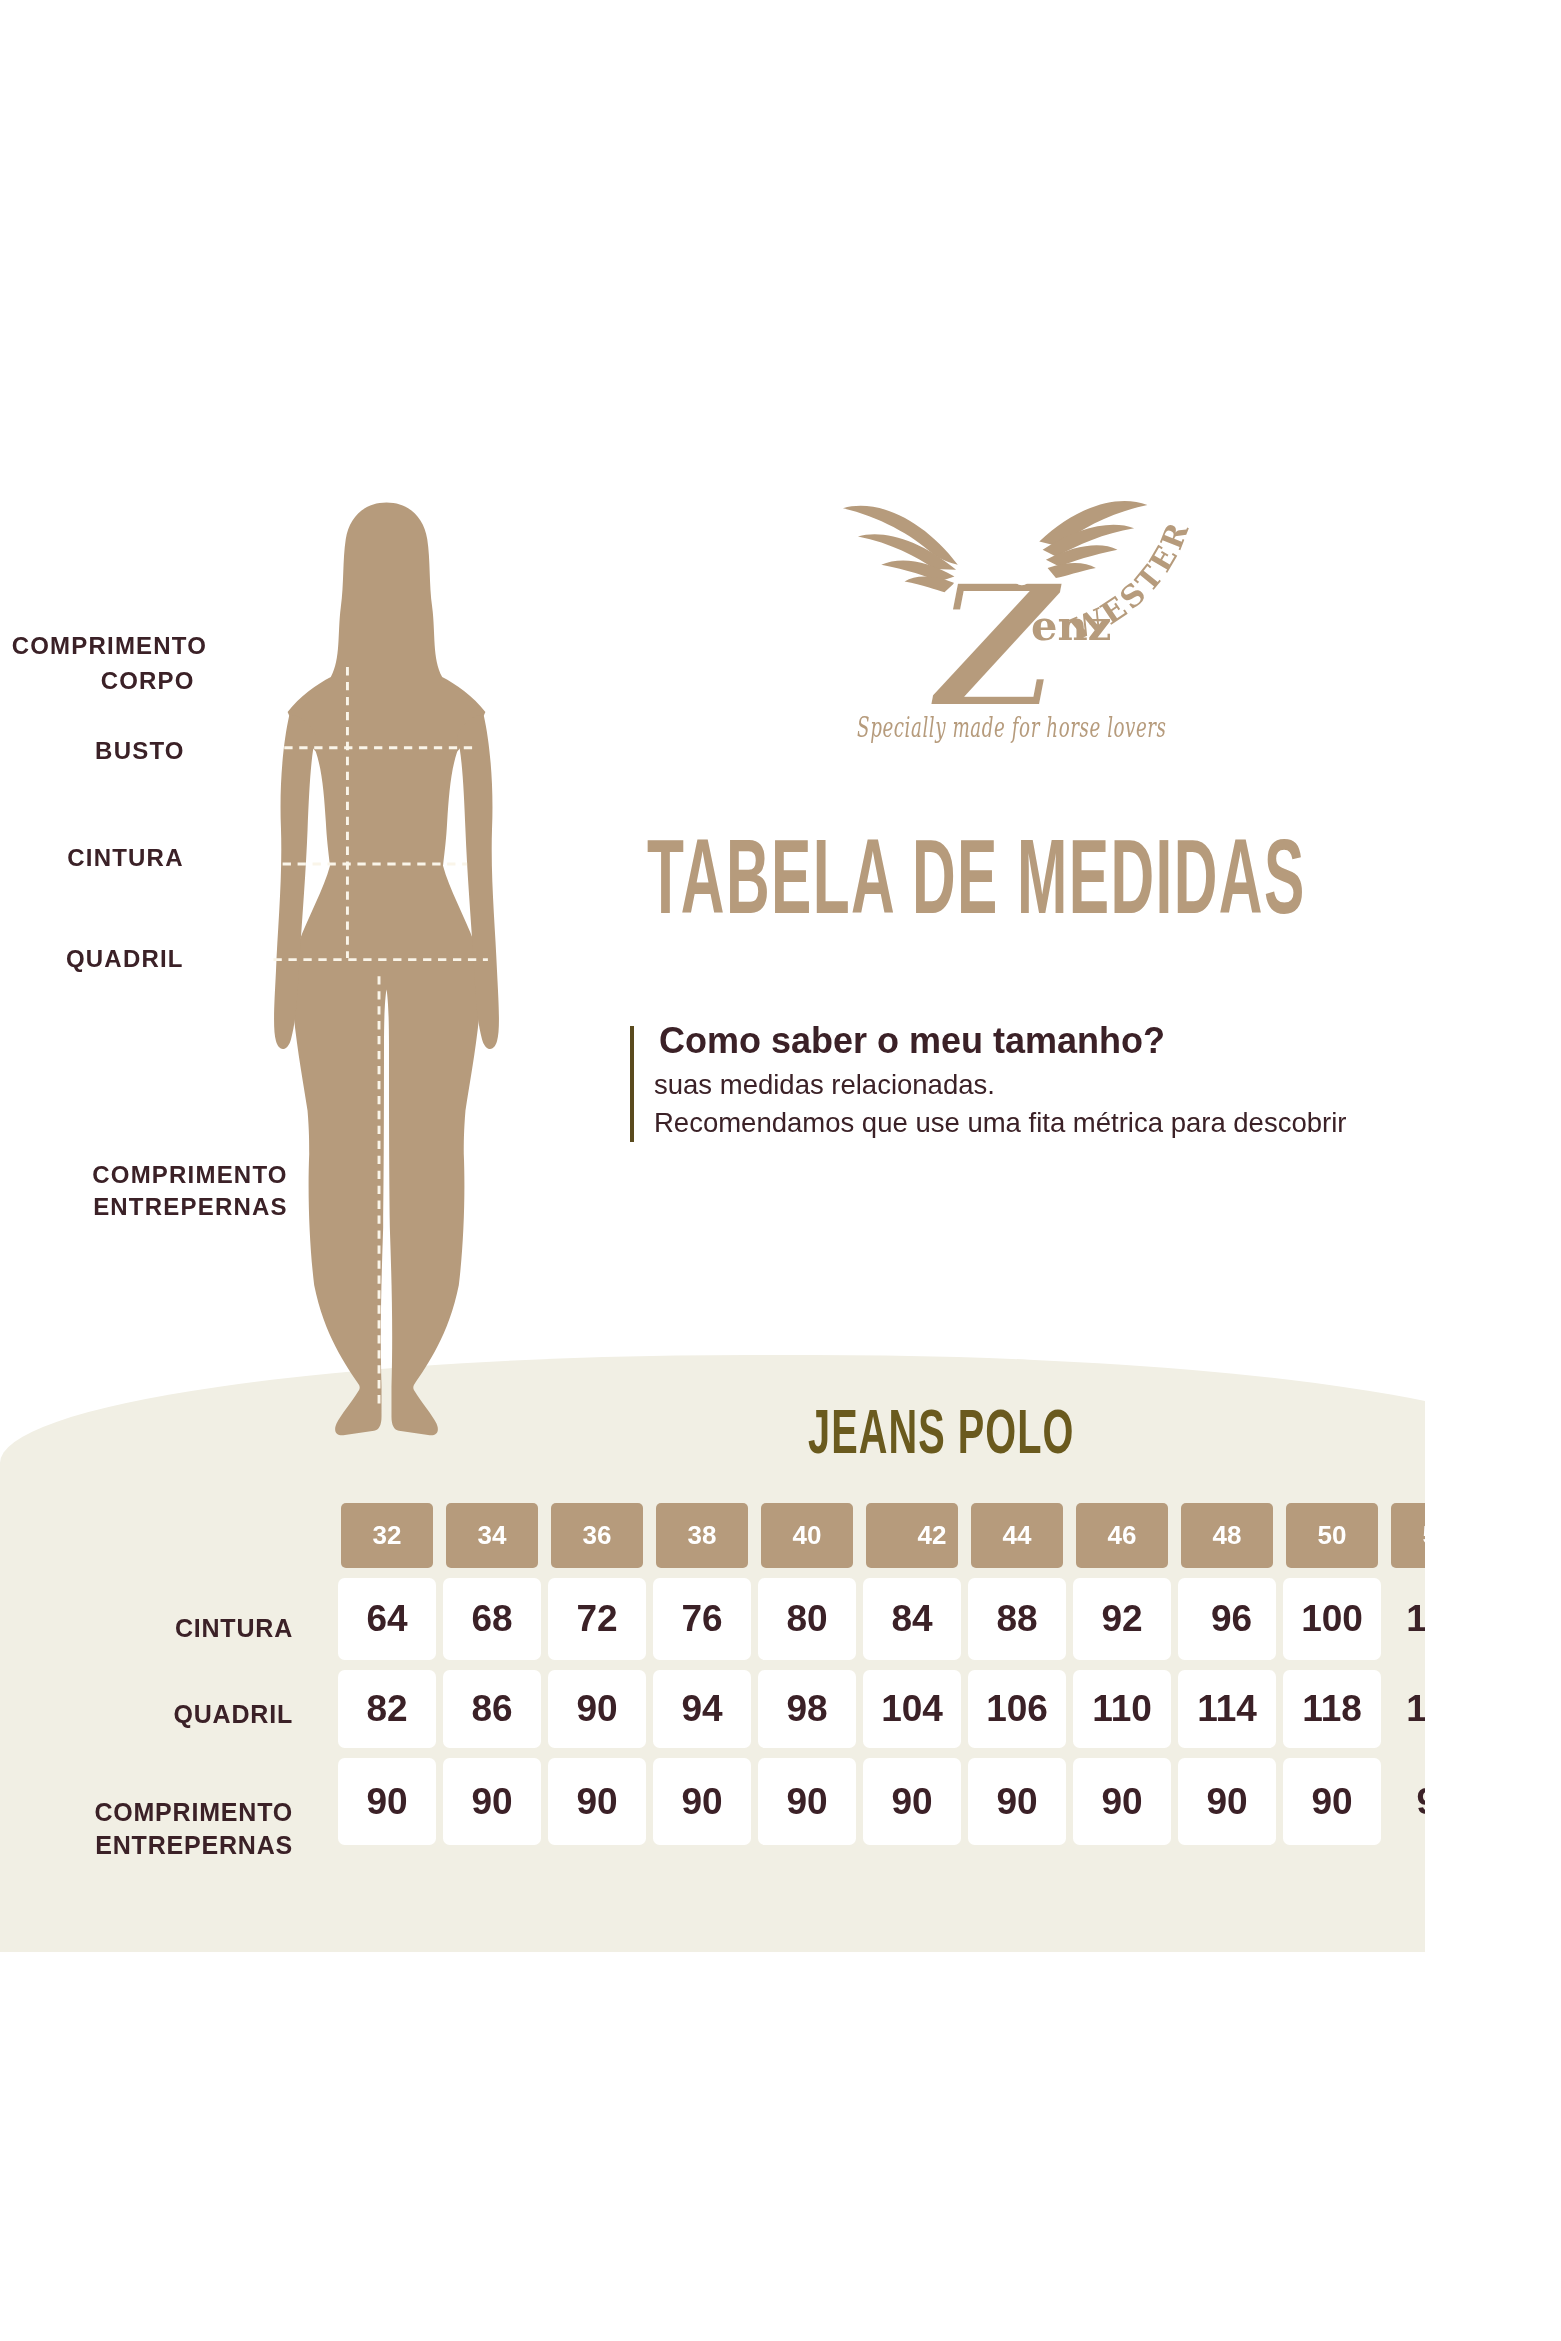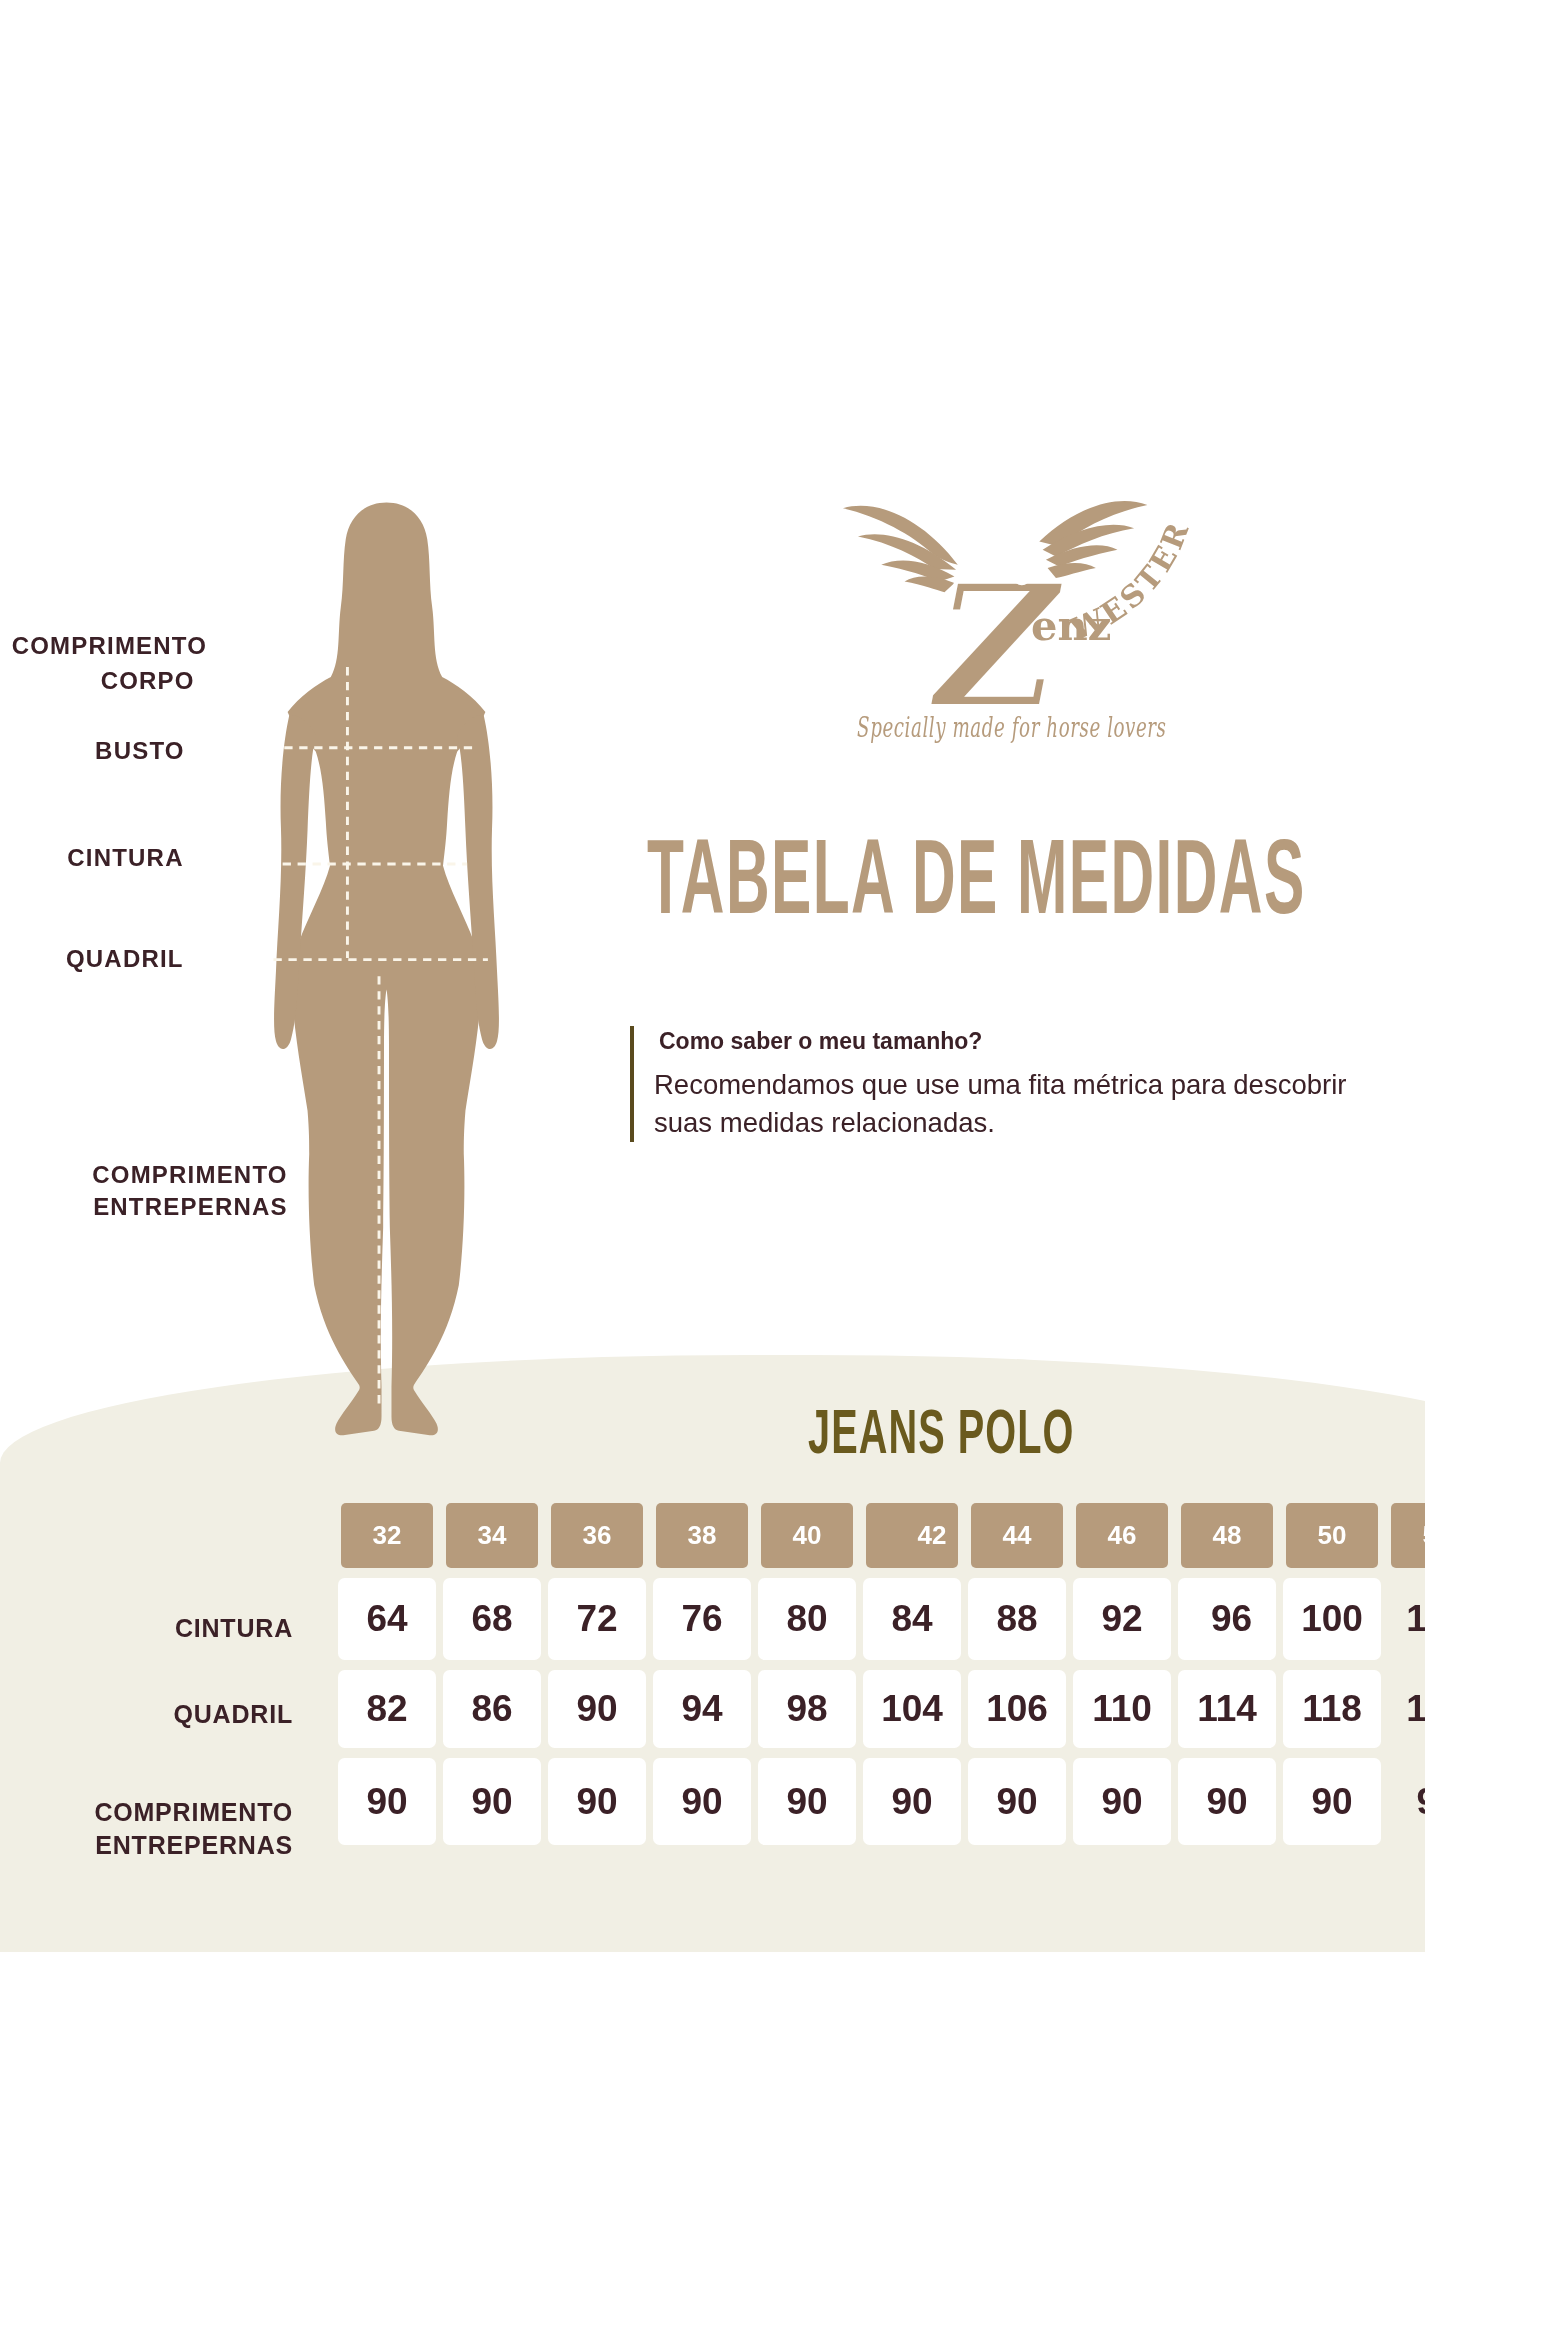--- a/index.html
+++ b/index.html
@@ -20,21 +20,21 @@
   .silhouette{position:absolute;left:266px;top:495px;}
   
   .logo{position:absolute;left:833px;top:483px;}
   
   .main-title{position:absolute;left:647px;top:823px;white-space:nowrap;
               font-size:106px;line-height:1;font-weight:bold;color:#b69b7c;
               letter-spacing:2.5px;transform:scaleX(0.57);transform-origin:left top;}
   
   .help{position:absolute;left:630px;top:1026px;width:799px;
         border-left:4.2px solid #5a4b1e;padding-left:20px;color:#3b2127;}
-  .help h3{margin:0 0 10px 5px;font-size:23px;line-height:30px;font-weight:bold;}
+  .help h3{margin:0 0 10px 5px;font-size:36px;line-height:30px;font-weight:bold;}
   .help p{margin:0;font-size:27.5px;line-height:38px;font-weight:400;}
   
   .product-title{position:absolute;left:808px;top:1400px;white-space:nowrap;
                  font-size:63px;line-height:1;font-weight:bold;color:#6a5a1e;
                  letter-spacing:1.7px;transform:scaleX(0.63);transform-origin:left top;}
   
   .size-table{position:absolute;left:341px;top:1503px;display:grid;
               grid-template-columns:repeat(11,92px);
               grid-template-rows:65px 82px 78px 87px;
               column-gap:13px;row-gap:10px;}
@@ -136,22 +136,22 @@
     <text font-family="DejaVu Serif, serif" font-weight="bold" font-size="36" letter-spacing="4" fill="#b69b7c">
       <textPath href="#warc">WESTERN</textPath>
     </text>
     <text x="215" y="305" text-anchor="middle" font-family="DejaVu Serif, serif" font-style="italic" font-size="34" letter-spacing="1" fill="#b69b7c" textLength="372" lengthAdjust="spacingAndGlyphs">Specially made for horse lovers</text>
   </svg>
 
   <div class="main-title">TABELA DE MEDIDAS</div>
 
   <div class="help">
     <h3>Como saber o meu tamanho?</h3>
+    <p>suas medidas relacionadas.</p>
     <p>Recomendamos que use uma fita métrica para descobrir</p>
-    <p>suas medidas relacionadas.</p>
   </div>
 
   <div class="product-title">JEANS POLO</div>
 
   <div class="size-table">
       <div class="szbox" style="grid-area: 1 / 1;">32</div>
       <div class="szbox" style="grid-area: 1 / 2;">34</div>
       <div class="szbox" style="grid-area: 1 / 3;">36</div>
       <div class="szbox" style="grid-area: 1 / 4;">38</div>
       <div class="szbox" style="grid-area: 1 / 5;">40</div>

